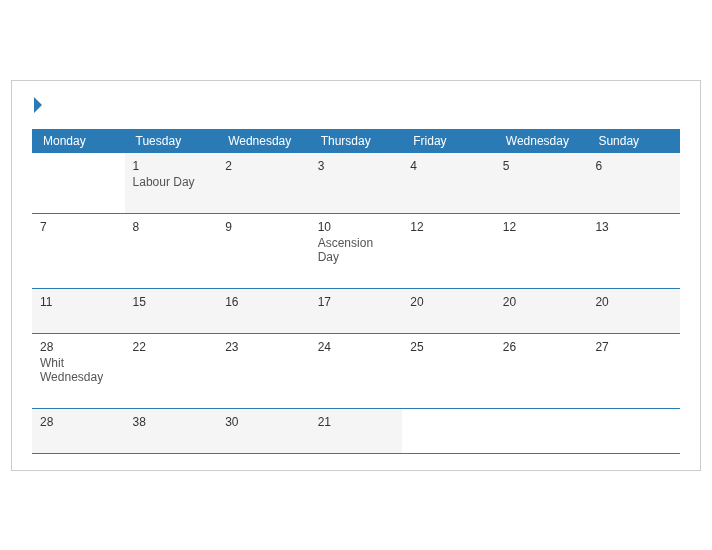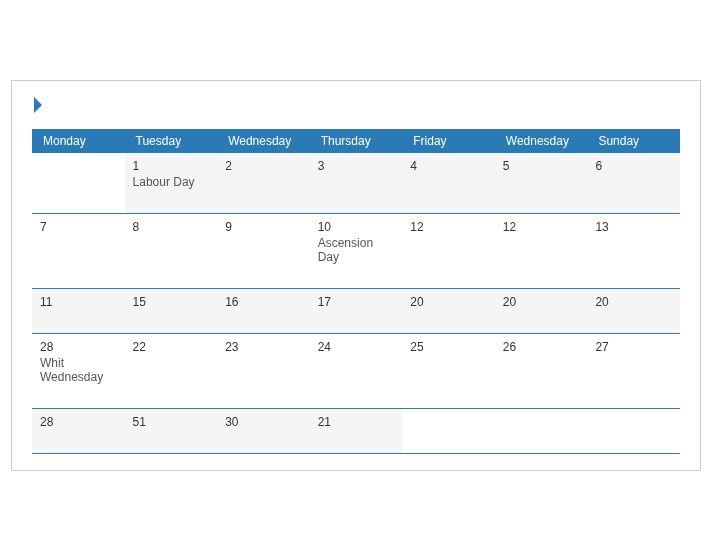--- a/index.html
+++ b/index.html
@@ -227,21 +227,21 @@
           </td>
           <td>
             <span class="day-num">27</span>
           </td>
         </tr>
         <tr>
           <td>
             <span class="day-num">28</span>
           </td>
           <td>
-            <span class="day-num">51</span>
+            <span class="day-num">38</span>
           </td>
           <td>
             <span class="day-num">30</span>
           </td>
           <td>
             <span class="day-num">21</span>
           </td>
           <td class="empty-cell"></td>
           <td class="empty-cell"></td>
           <td class="empty-cell"></td>

